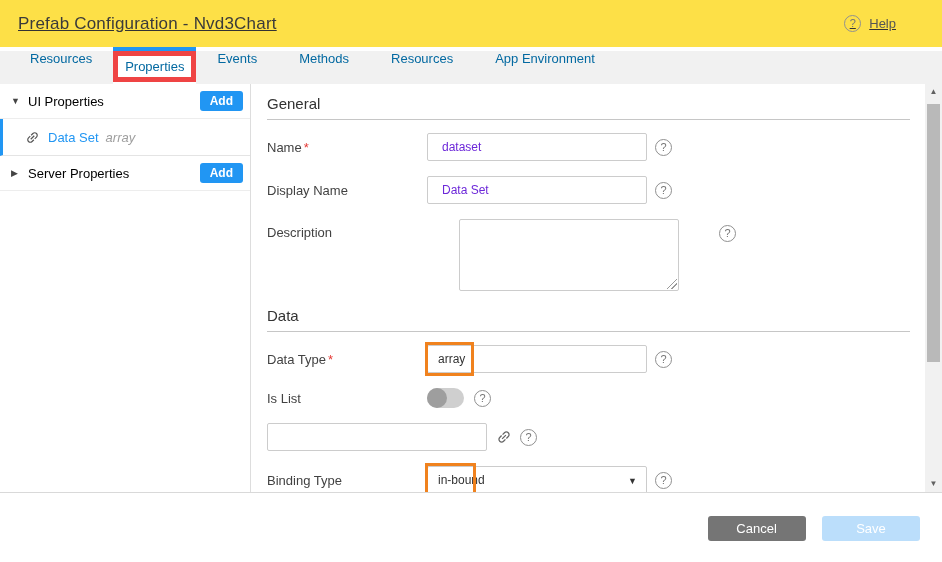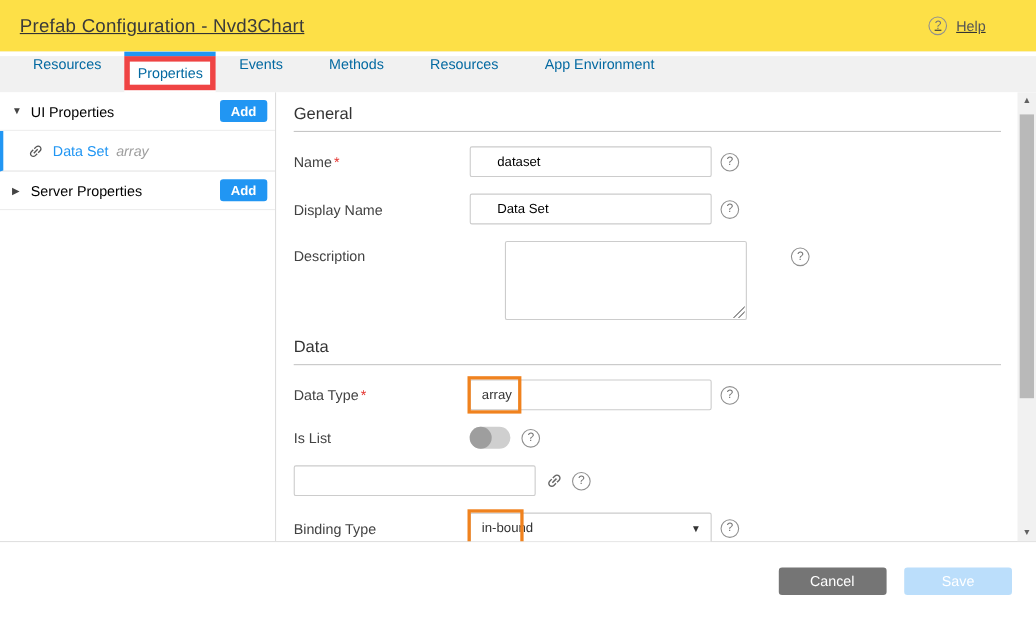--- a/index.html
+++ b/index.html
@@ -44,22 +44,22 @@
   
   .main { flex:1; padding:11px 0 0 16px; overflow:hidden; }
   .section-title { font-size:15px; color:#333; padding-bottom:7px; border-bottom:1px solid #c6c6c6;
                    margin:0 15px 13px 0; font-weight:normal; }
   .section-title.second { margin-top:4px; }
   .frow { display:flex; align-items:center; margin-bottom:15px; }
   .frow.top { align-items:flex-start; margin-bottom:16px;gap:32px; }
   .flabel { width:160px; flex-shrink:0; font-size:13px; color:#424242; }
   .frow.top .flabel { padding-top:6px; }
   .star { color:#e53935; margin-left:2px; }
-  .tinput { width:220px; height:28px; border:1px solid #cccccc; border-radius:2px; padding:0 24px;
-            font-size:12px; color:#000000; font-family:"Liberation Sans",sans-serif; background:#fff; outline:none; }
+  .tinput { width:220px; height:28px; border:1px solid #cccccc; border-radius:2px; padding:0 14px;
+            font-size:12px; color:#6d28d9; font-family:"Liberation Sans",sans-serif; background:#fff; outline:none; }
   .ta-wrap { position:relative; width:220px; }
   .tarea { width:220px; height:72px; border:1px solid #cccccc; border-radius:2px; padding:6px 10px;
            font-size:12px; color:#333; resize:none; font-family:"Liberation Sans",sans-serif; outline:none; display:block; }
   .resize-corner { position:absolute; right:2px; bottom:2px; width:11px; height:11px; pointer-events:none;
     background:linear-gradient(135deg, transparent 0 52%, #9a9a9a 52% 58%, transparent 58% 72%, #9a9a9a 72% 78%, transparent 78%); }
   .anno-wrap { position:relative; display:inline-block; }
   .anno-rect { position:absolute; top:-3px; left:-2px; height:34px; border:3px solid #f0821e; pointer-events:none; }
   .anno-rect.w48 { width:49px; }
   .anno-rect.w51 { width:51px; }
   .fake-input { width:220px; height:28px; border:1px solid #cccccc; border-radius:2px; padding:0 10px;

